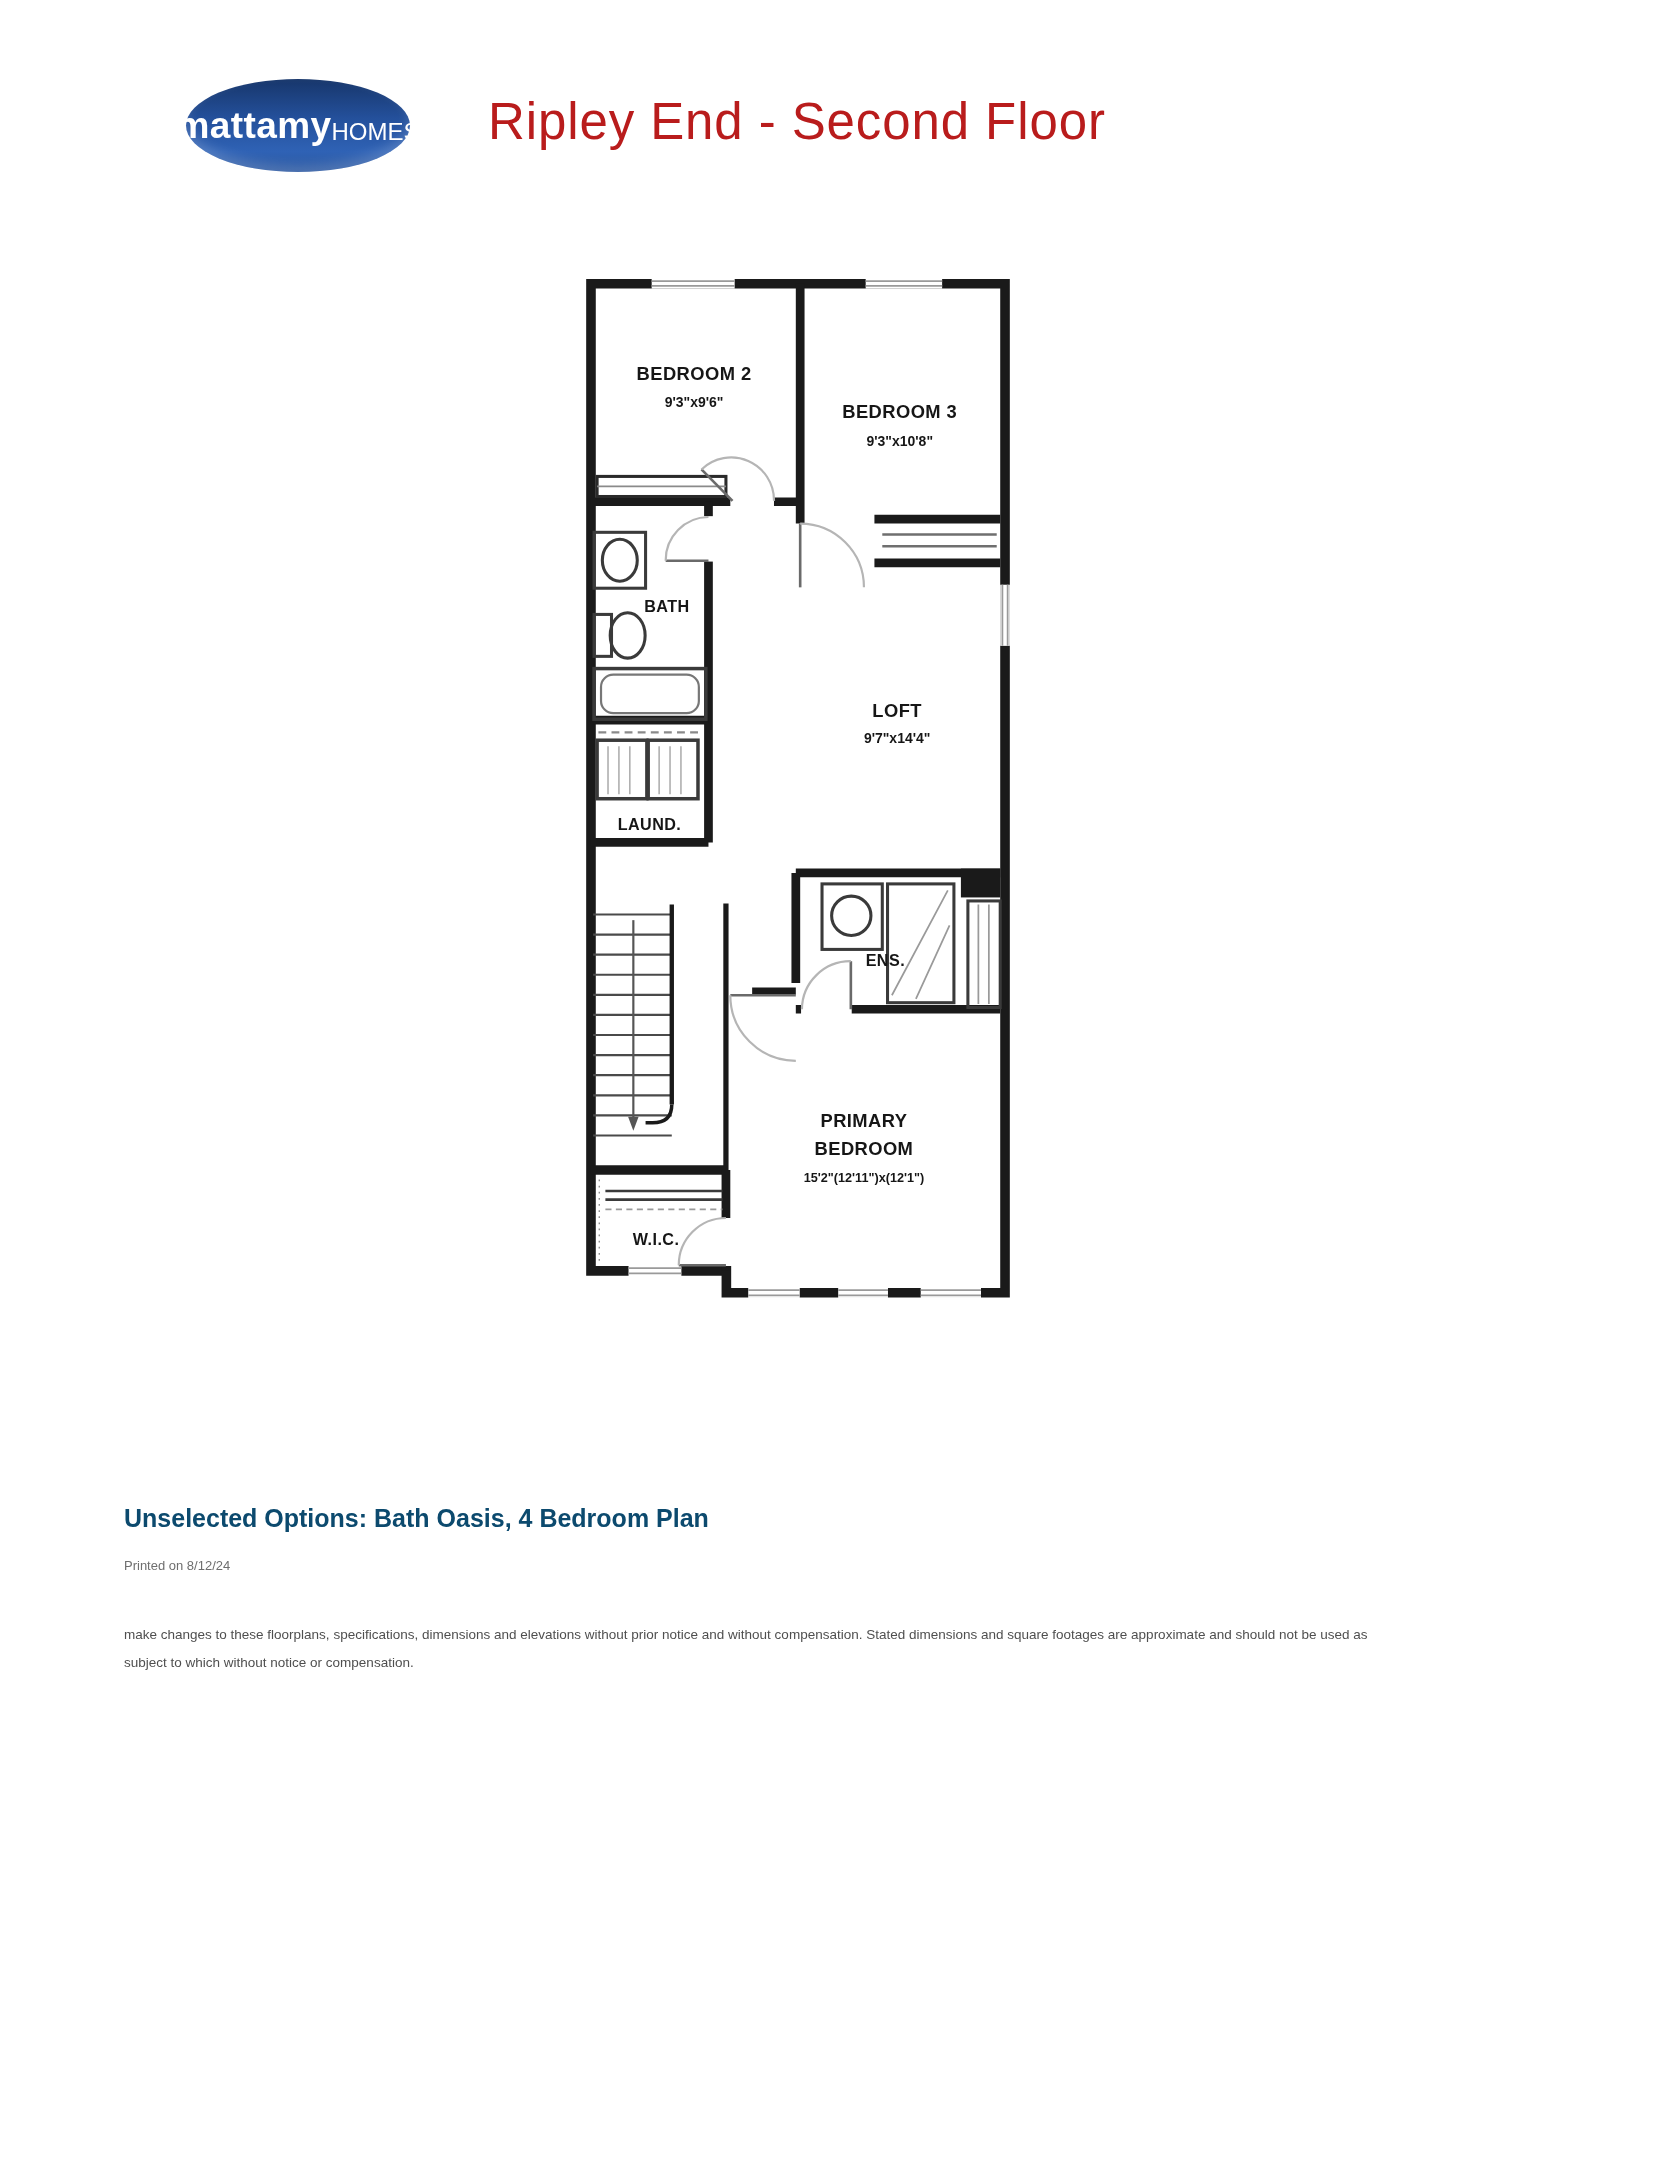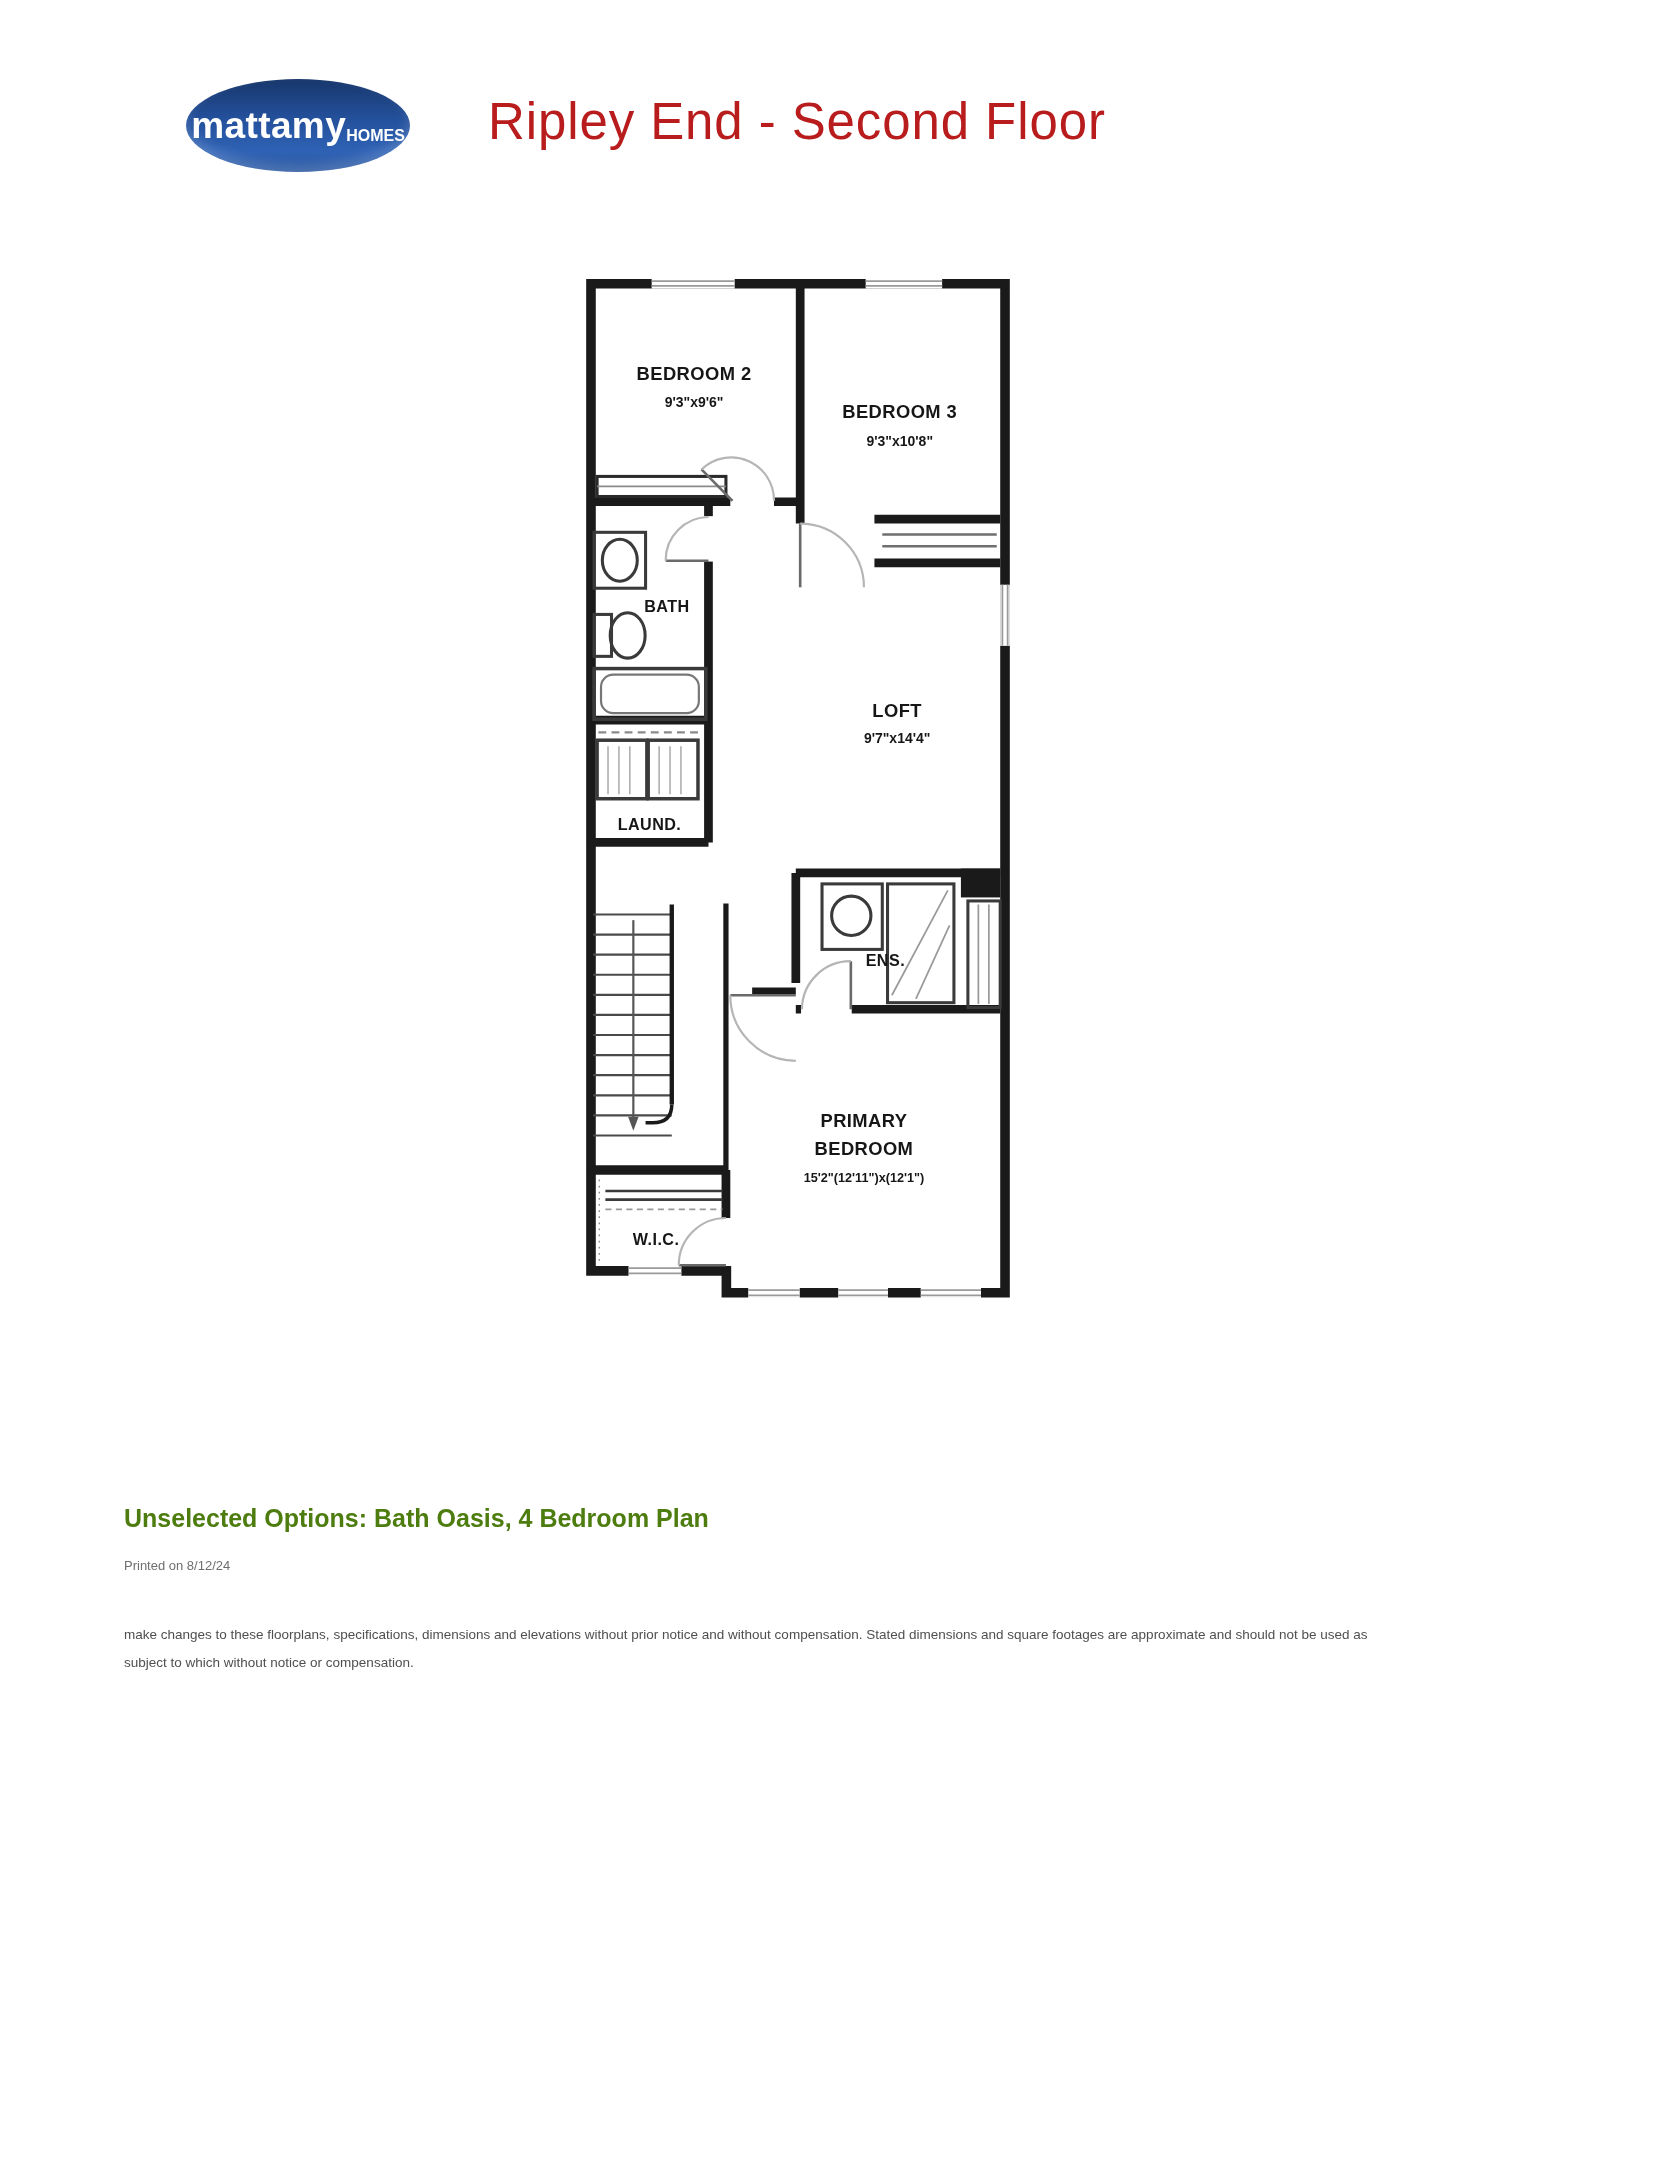--- a/index.html
+++ b/index.html
@@ -11,37 +11,37 @@
   
   .logo{
     position:absolute;left:186px;top:79px;width:224px;height:93px;
     border-radius:50%;
     background:linear-gradient(180deg,#17366b 0%,#24509b 42%,#2f62b5 78%,#2a57a0 100%);
     display:flex;align-items:center;justify-content:center;
     box-shadow:inset 0 -6.1px 11.4px rgba(255,255,255,.18);
   }
   .logo .word{color:#fff;font-weight:700;letter-spacing:0.4px;line-height:1;display:flex;align-items:flex-end;}
   .logo .primary{font-size:37px;}
-  .logo .secondary{font-size:16px;letter-spacing:0px;font-weight:700;}
+  .logo .secondary{font-size:24px;letter-spacing:0px;font-weight:400;}
   .page-title{
     position:absolute;left:488px;top:92px;width:1048px;
     font-size:51px;font-weight:400;letter-spacing:0.9px;color:#b91c1c;
     white-space:nowrap;
   }
   
   .plan{position:absolute;left:586px;top:279px;width:424px;height:1022px;}
   .plan text{font-family:"Liberation Sans", sans-serif;fill:#161616;}
   .room-name{font-weight:700;font-size:42px;letter-spacing:1px;}
   .room-name.small{font-size:37px;}
   .room-dims{font-weight:700;font-size:32px;fill:#2c2c2c;letter-spacing:0px;}
   .room-dims.small{font-size:29px;}
   
   .options-line{
     position:absolute;left:124px;top:1504px;font-size:25px;font-weight:700;
-    color:#4d7c0f;letter-spacing:0px;white-space:nowrap;
+    color:#0c4a6e;letter-spacing:0px;white-space:nowrap;
   }
   .printed-line{
     position:absolute;left:124px;top:1558px;font-size:13px;color:#6e6e6e;white-space:nowrap;
   }
   .note-block{
     position:absolute;left:124px;top:1621px;width:1454px;
     font-size:13.5px;color:#4f4f4f;
   }
   .note-block .note-line{line-height:28px;white-space:nowrap;}
 </style>

